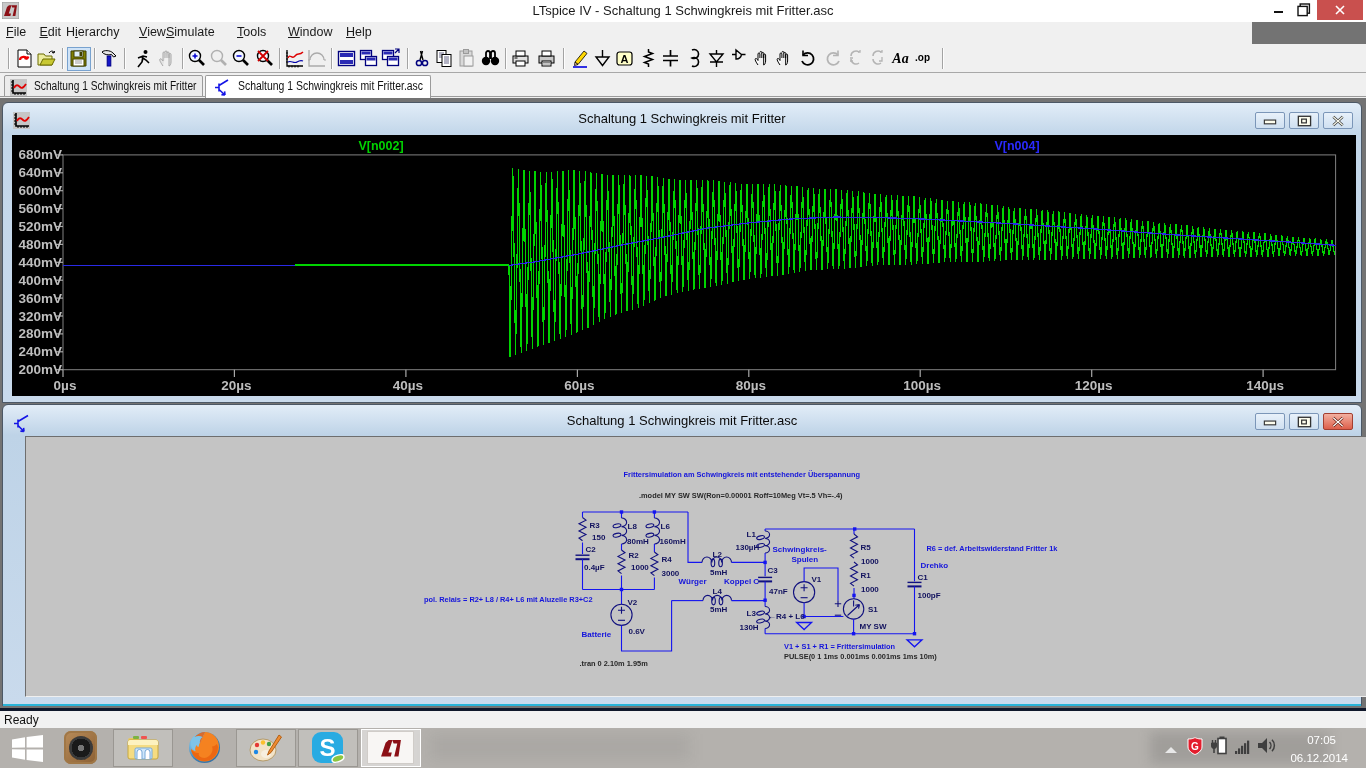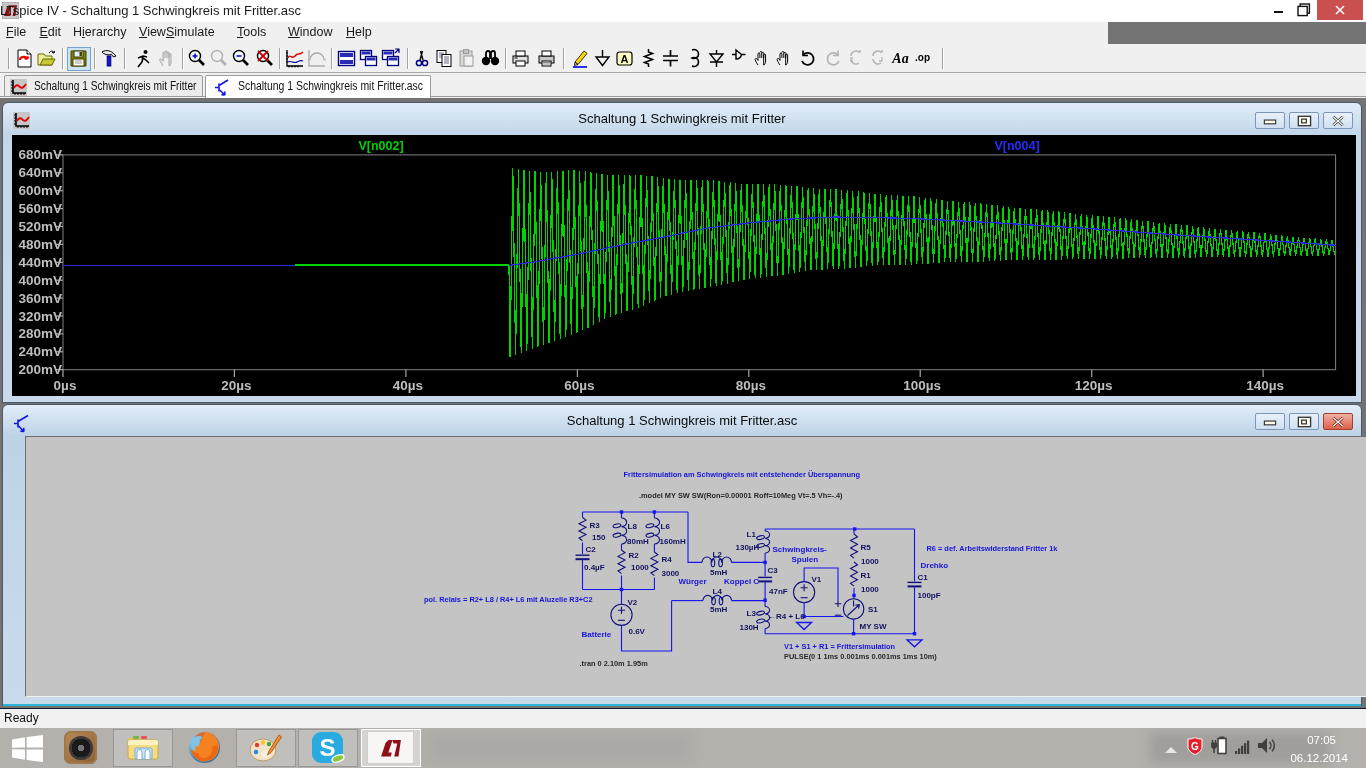--- a/index.html
+++ b/index.html
@@ -1,38 +1,38 @@
 <!DOCTYPE html>
 <html><head><meta charset="utf-8">
 <style>
 *{margin:0;padding:0;box-sizing:border-box}
 html,body{width:1366px;height:768px;overflow:hidden;font-family:"Liberation Sans",sans-serif;background:#737373}
 .abs{position:absolute}
 #titlebar{position:absolute;left:0;top:0;width:1366px;height:22px;background:#fff}
-#titletext{position:absolute;left:0;top:0;width:1366px;text-align:left;font-size:13px;color:#1a1a1a;line-height:21px}
+#titletext{position:absolute;left:0;top:0;width:1366px;text-align:center;font-size:13px;color:#1a1a1a;line-height:21px}
 #closebtn{position:absolute;left:1317px;top:0;width:46px;height:19.5px;background:#c9504e;color:#fff;text-align:center;font-size:10px;line-height:19px;font-weight:bold}
-#menubar{position:absolute;left:0;top:22px;width:1108px;height:22px;background:#f0f0f0}
+#menubar{position:absolute;left:0;top:22px;width:1252px;height:22px;background:#f0f0f0}
 .mi{position:absolute;top:0;font-size:12.5px;color:#1a1a1a;line-height:21px}
 #toolbar{position:absolute;left:0;top:44px;width:1366px;height:29px;background:#f0f0f0}
 .sep{position:absolute;top:4px;width:1px;height:21px;background:#a3a3a3;box-shadow:1px 0 0 #fdfdfd}
 .tbi{position:absolute;top:4px;width:21px;height:21px}
 #tabbar{position:absolute;left:0;top:73px;width:1366px;height:25px;background:#f0f0f0}
 #tabline{position:absolute;left:0;top:23px;width:1366px;height:1px;background:#9b9b9b}
 .tab{position:absolute;top:1.5px;height:22px;border:1px solid #9b9b9b;font-size:12.5px;color:#111;line-height:21px}
 #tab1{left:4px;width:199px;background:#ececec;border-radius:2px 2px 0 0}
 #tab2{left:205px;width:226px;background:#fff;height:23px;z-index:3;border-bottom:none;border-radius:2px 2px 0 0}
 #client{position:absolute;left:0;top:98px;width:1366px;height:610px;background:#737373}
 .cw{position:absolute;border:1px solid #4c5866;border-radius:6px 6px 0 0}
 .cwtitle{position:absolute;left:0;top:0;width:100%;text-align:center;font-size:13px;color:#0a0a0a}
 .cwbtn{position:absolute;width:29.5px;height:17px;border:1px solid #7b96b8;border-radius:2px;background:linear-gradient(#e8f1fa,#cfe0f1)}
 #wavewin{left:2px;top:102px;width:1360px;height:301px;background:linear-gradient(#e2edf8 0px,#c3d7ea 30px,#c9daec 100%)}
 #schwin{left:2px;top:404px;width:1360px;height:302px;background:linear-gradient(#e2edf8 0px,#bed3e7 30px,#c9daec 100%)}
 #plot{position:absolute;left:9px;top:31.5px;width:1344px;height:261px;background:#000}
 #schcontent{position:absolute;left:22px;top:30.5px;width:1344px;height:261px;background:#c4c4c4;border-top:1.5px solid #6e6e6e;border-left:1.5px solid #6e6e6e;border-right:1px solid #efefef;border-bottom:1px solid #efefef}
-#statusbar{position:absolute;left:0;top:708px;width:1366px;height:20px;background:#f1f1f1;border-top:1px solid #0f172a;font-size:12px;color:#111;line-height:19px;padding-left:4px}
+#statusbar{position:absolute;left:0;top:708px;width:1366px;height:20px;background:#f1f1f1;border-top:3px solid #0f172a;font-size:12px;color:#111;line-height:19px;padding-left:4px}
 #taskbar{position:absolute;left:0;top:728px;width:1366px;height:40px;background:#b4b1ad;overflow:hidden}
 .tbtn{position:absolute;top:1px;height:38px;border:1px solid #9a9792;background:rgba(255,255,255,0.18)}
 .traytxt{position:absolute;color:#fff;font-size:11.5px;text-align:right;width:60px}
 </style></head><body>
 <div id="titlebar">
 <svg class="abs" style="left:2px;top:2px" width="17" height="17" viewBox="0 0 17 17">
       <rect x="0" y="0" width="17" height="17" fill="#c8c8c8" stroke="#9a9a9a" stroke-width="1"></rect>
       <path d="M2 14 L5 5 L7 3.2 L9.5 3.2 L6.8 11.5 L9 11.5 L8.4 14 Z" fill="#8c1016"></path>
       <path d="M9.3 3.2 L15 3.2 L13.4 14 L10.6 14 L12.6 5.6 L10.2 5.6 Z" fill="#8c1016"></path>
     </svg>
@@ -42,21 +42,21 @@
       <rect x="3.2" y="1" width="9.2" height="9.2" fill="none" stroke="#111" stroke-width="1.4"></rect>
       <rect x="1" y="3.4" width="9.2" height="9.2" fill="#fff" stroke="#111" stroke-width="1.4"></rect>
     </svg>
 <div id="closebtn"><svg width="10" height="10" viewBox="0 0 10 10" style="margin-top:4.5px">
         <path d="M1 1 L9 9 M9 1 L1 9" stroke="#fff" stroke-width="1.6"></path>
       </svg></div>
 </div>
 <div id="menubar">
 <div class="mi" style="left:6px"><span style="text-decoration:underline">F</span>ile</div>
 <div class="mi" style="left:39.5px"><span style="text-decoration:underline">E</span>dit</div>
-<div class="mi" style="left:73px">H<span style="text-decoration:underline">i</span>erarchy</div>
+<div class="mi" style="left:66px">H<span style="text-decoration:underline">i</span>erarchy</div>
 <div class="mi" style="left:139px"><span style="text-decoration:underline">V</span>iew</div>
 <div class="mi" style="left:166px"><span style="text-decoration:underline">S</span>imulate</div>
 <div class="mi" style="left:237px"><span style="text-decoration:underline">T</span>ools</div>
 <div class="mi" style="left:288px"><span style="text-decoration:underline">W</span>indow</div>
 <div class="mi" style="left:346px"><span style="text-decoration:underline">H</span>elp</div>
 </div>
 <div id="toolbar">
 <div class="sep" style="left:8px"></div>
 <div class="sep" style="left:62px"></div>
 <div class="sep" style="left:94px"></div>

